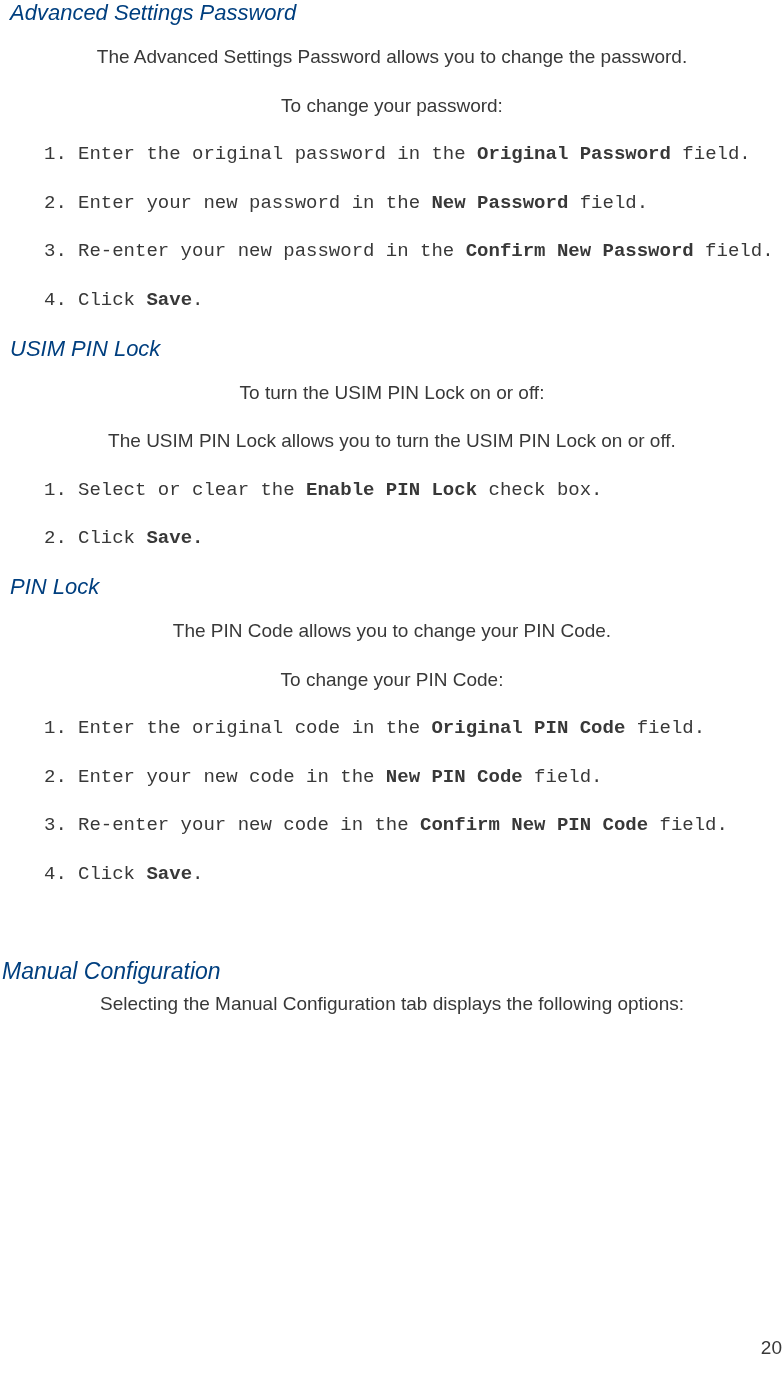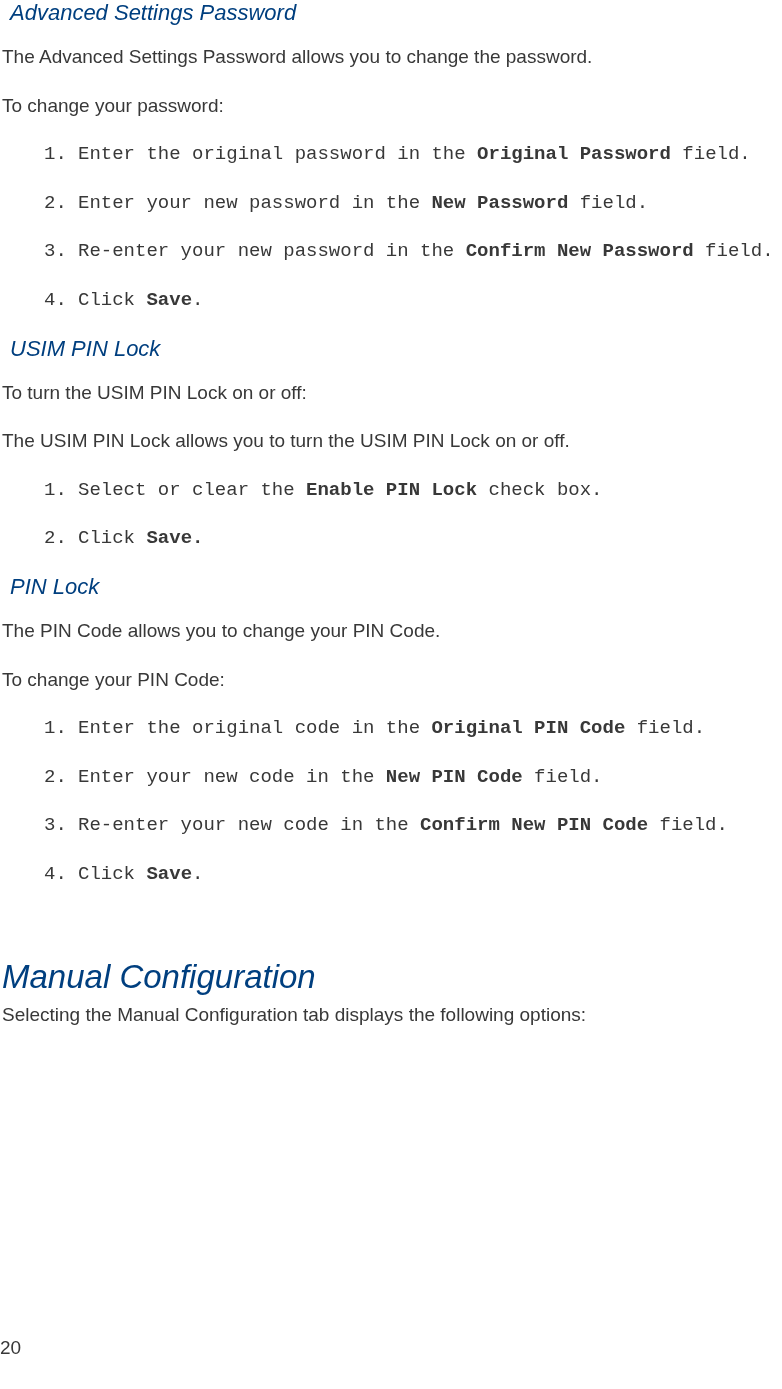--- a/index.html
+++ b/index.html
@@ -22,31 +22,32 @@
       font-style: italic;
       color: #003f7f;
       font-size: 22px;
       font-weight: normal;
       margin-bottom: 18px;
       padding-left: 10px;
     }
     .h2-heading {
       font-style: italic;
       color: #003f7f;
-      font-size: 33px;
+      font-size: 23px;
       font-weight: normal;
       margin-bottom: 6px;
       padding-left: 2px;
     }
     .body-text {
       font-size: 19px;
       color: #383838;
       margin-bottom: 22px;
       padding-left: 2px;
       line-height: 1.4;
+      text-align: center;
     }
     ol {
       list-style: none;
       counter-reset: item;
       padding-left: 78px;
       margin-bottom: 20px;
       font-family: Liberation Mono, monospace;
     }
     ol li {
       counter-increment: item;
@@ -64,21 +65,21 @@
     }
     .bold {
       font-weight: bold;
       color: #383838;
     }
     .page-number {
       position: absolute;
       bottom: 30px;
       left: 0;
       right: 0;
-      text-align: left;
+      text-align: right;
       font-size: 19px;
       color: #383838;
     }
     .spacer {
       height: 48px;
     }
   </style>
 </head>
 <body>
 

